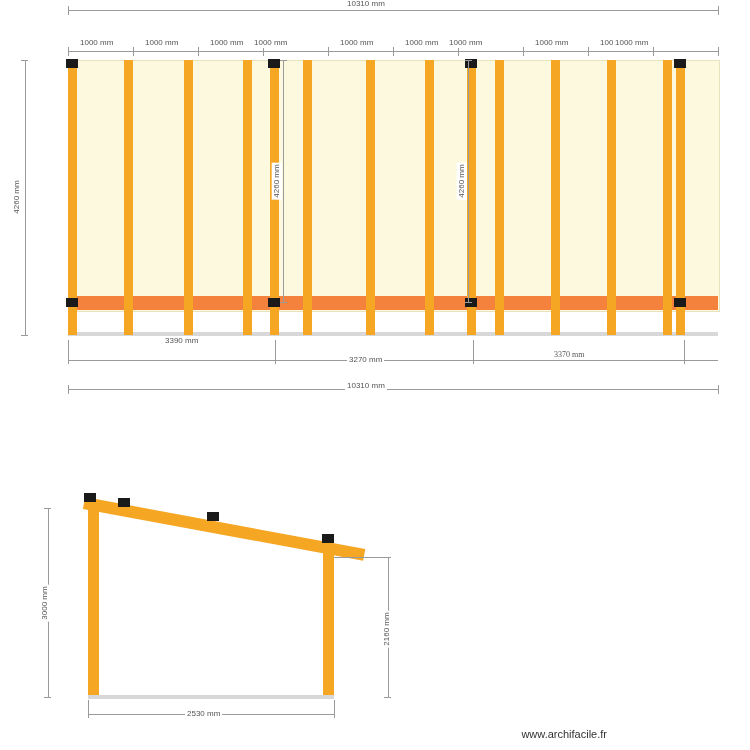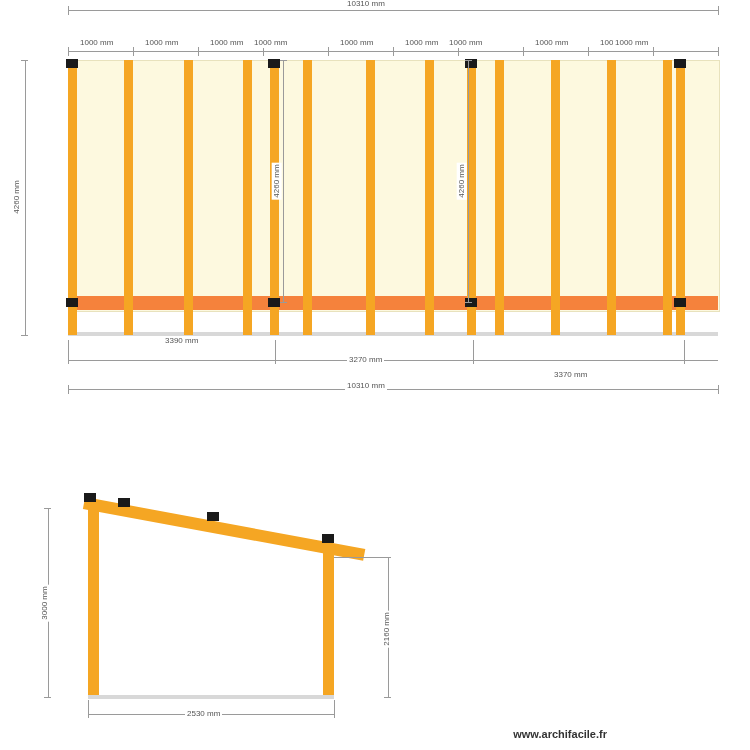--- a/index.html
+++ b/index.html
@@ -72,21 +72,20 @@
     position: absolute;
     background: #f5a623;
     transform-origin: left center;
   }
   .footer-link {
     position: absolute;
     right: 14px;
     bottom: 10px;
     font-size: 11px;
     color: #333333;
-    font-weight: bold;
   }
 </style>
 </head>
 <body>
 
 <div class="stage">
 
   <div class="line hline" style="left:68px; top:10px; width:650px;"></div>
   <div class="line vline" style="left:68px; top:6px; height:9px;"></div>
   <div class="line vline" style="left:718px; top:6px; height:9px;"></div>
@@ -162,21 +161,21 @@
   <div class="tickh" style="left:465px; top:302px;"></div>
   <div class="dimtext vert" style="left:443px; top:176px; transform:rotate(-90deg);">4260 mm</div>
 
   <div class="line hline" style="left:68px; top:360px; width:650px;"></div>
   <div class="line vline" style="left:68px; top:340px; height:24px;"></div>
   <div class="line vline" style="left:275px; top:340px; height:24px;"></div>
   <div class="line vline" style="left:473px; top:340px; height:24px;"></div>
   <div class="line vline" style="left:684px; top:340px; height:24px;"></div>
   <div class="dimtext" style="left:143px; top:336px;margin-left:20px;">3390 mm</div>
   <div class="dimtext" style="left:347px; top:355px;">3270 mm</div>
-  <div class="dimtext" style="left:552px; top:370px;">3370 mm</div>
+  <div class="dimtext" style="left:552px; top:350px;font-family:Liberation Serif, serif;">3370 mm</div>
 
   <div class="line hline" style="left:68px; top:389px; width:650px;"></div>
   <div class="line vline" style="left:68px; top:385px; height:9px;"></div>
   <div class="line vline" style="left:718px; top:385px; height:9px;"></div>
   <div class="dimtext" style="left:345px; top:381px;">10310 mm</div>
 
   <div class="slope-beam" style="left:84px; top:497px; width:285px; height:12px; transform:rotate(10.5deg);"></div>
 
   <div class="post" style="left:88px; top:500px; width:11px; height:198px;"></div>
   <div class="post" style="left:323px; top:552px; width:11px; height:146px;"></div>

